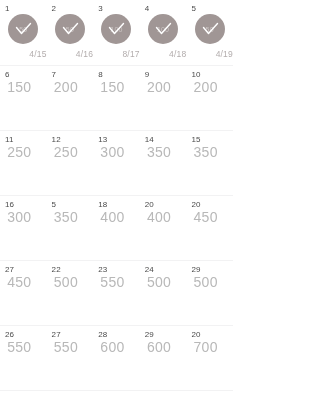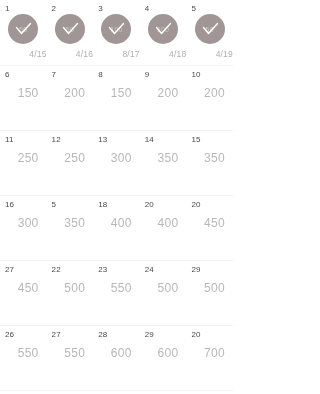--- a/index.html
+++ b/index.html
@@ -87,25 +87,25 @@
     text-align: right;
     font-size: 8.5px;
     line-height: 10px;
     color: #b3adad;
     letter-spacing: 0.2px;
   }
 
   
   .cell-value {
     position: absolute;
-    top: 22px;
+    top: 16px;
     left: 0;
     right: 8px;
-    text-align: right;
-    font-size: 12px;
+    text-align: center;
+    font-size: 14px;
     line-height: 10px;
     color: #b8b8b8;
     letter-spacing: 0.3px;
   }
 </style>
 </head>
 <body>
 
 <div id="calendar-grid">
     <div class="cal-row first-row">

